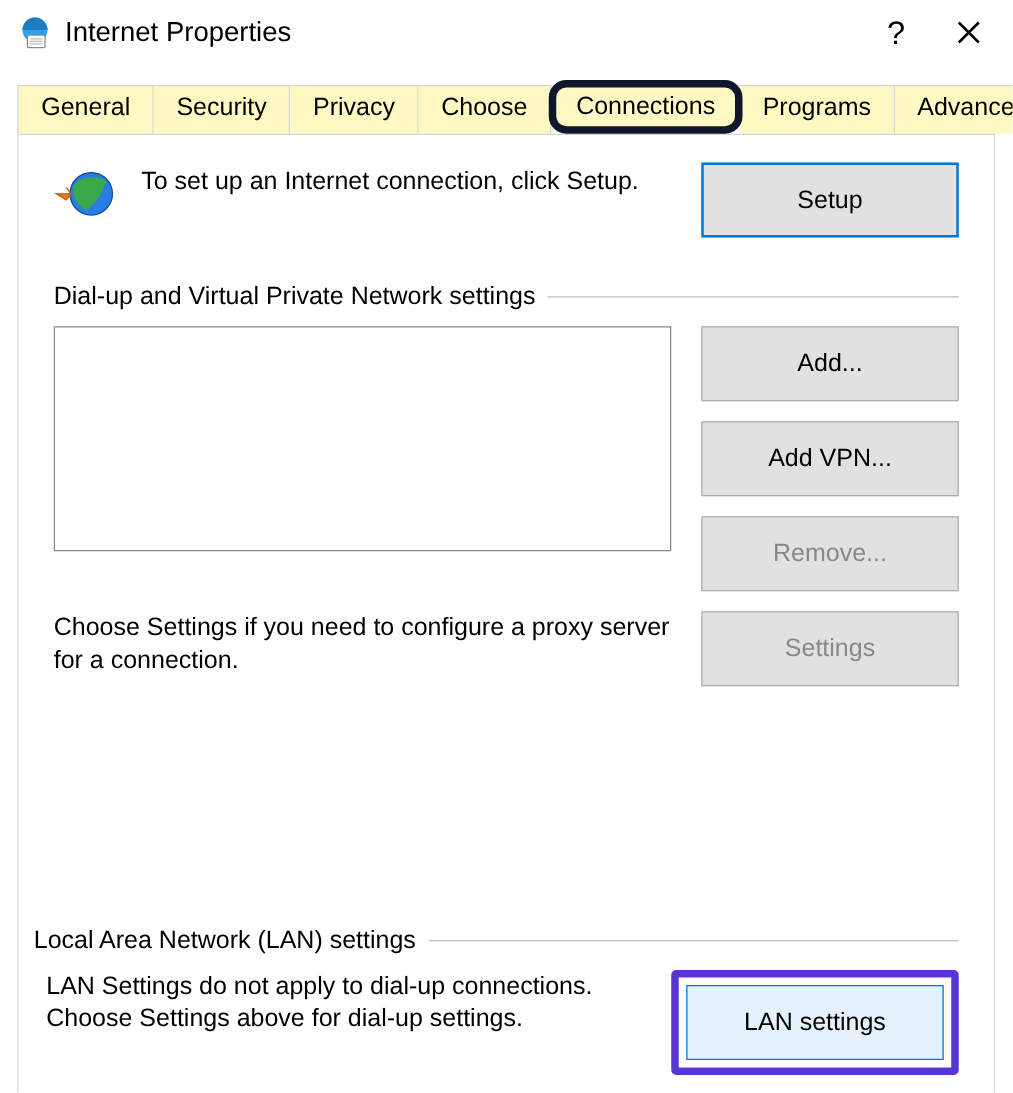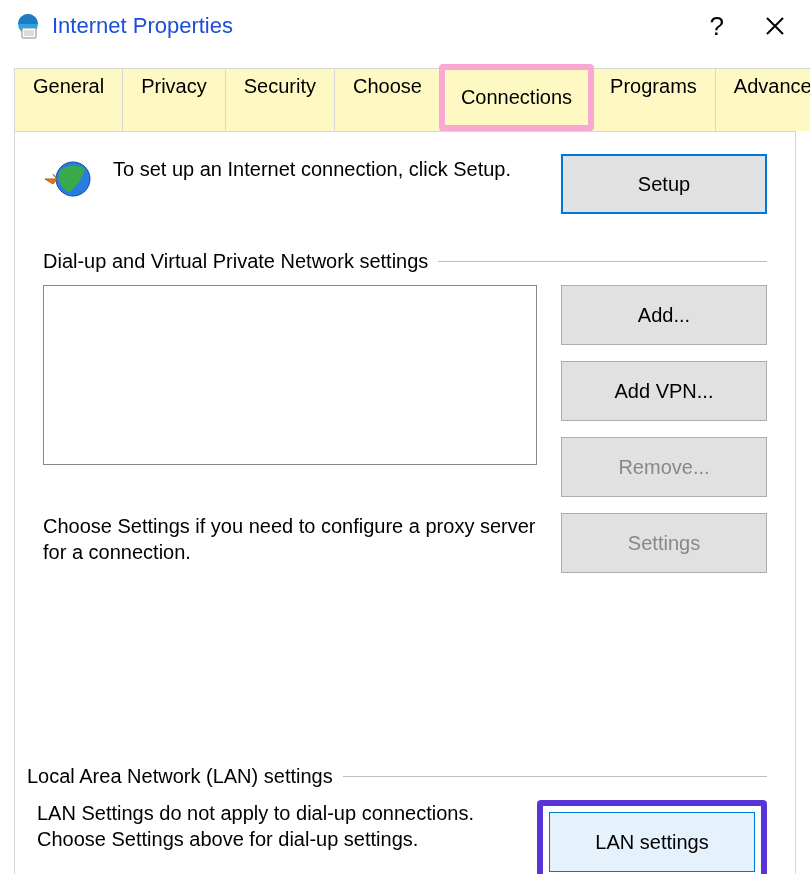--- a/index.html
+++ b/index.html
@@ -15,43 +15,43 @@
       display: flex;
       align-items: center;
       padding: 10px 16px 14px 14px;
       height: 56px;
     }
     .titlebar-icon {
       width: 28px; height: 28px;
       margin-right: 10px;
       display: flex; align-items: center; justify-content: center;
     }
-    .title-text { font-size: 22px; color: #1d4ed8; flex: 1; }
+    .title-text { font-size: 22px; color: #000000; flex: 1; }
     .titlebar-actions { display: flex; align-items: center; gap: 40px; margin-right: 8px; }
     .help-btn, .close-btn { font-size: 26px; color: #000; cursor: pointer; }
     .close-btn svg { display: block; }
 
     .tabs {
       display: flex;
       margin: 12px 14px 0 14px;
     }
     .tab {
       padding: 6px 18px;
       font-size: 20px;
       border: 1px solid #d6d6d6;
       border-bottom: none;
       background: #fef9c3;
       cursor: pointer;
       position: relative;
     }
     .tab + .tab { border-left: none; }
     .tab.active {
-      border: 6px solid #f9a8d4;
-      border-radius: 4px;
-      padding: 16px 16px;
+      border: 6px solid #0f172a;
+      border-radius: 14px;
+      padding: 4px 16px;
       z-index: 2;
       margin: -4px -2px 0 -2px;
     }
     .tab-panel {
       border: 1px solid #d6d6d6;
       margin: 0 14px 0 14px;
       padding: 22px 28px 30px 28px;
       min-height: 784px;
       position: relative;
     }
@@ -162,22 +162,22 @@
     <span class="close-btn">
       <svg width="22" height="22" viewBox="0 0 22 22">
           <path d="M3 3 L19 19 M19 3 L3 19" stroke="#000" stroke-width="2"></path>
         </svg>
     </span>
   </div>
 </div>
 
 <div class="tabs">
   <div class="tab">General</div>
+  <div class="tab">Security</div>
   <div class="tab">Privacy</div>
-  <div class="tab">Security</div>
   <div class="tab">Choose</div>
   <div class="tab active">Connections</div>
   <div class="tab">Programs</div>
   <div class="tab">Advanced</div>
 </div>
 
 <div class="tab-panel">
 
   <div class="intro-row">
     <span class="intro-icon">

